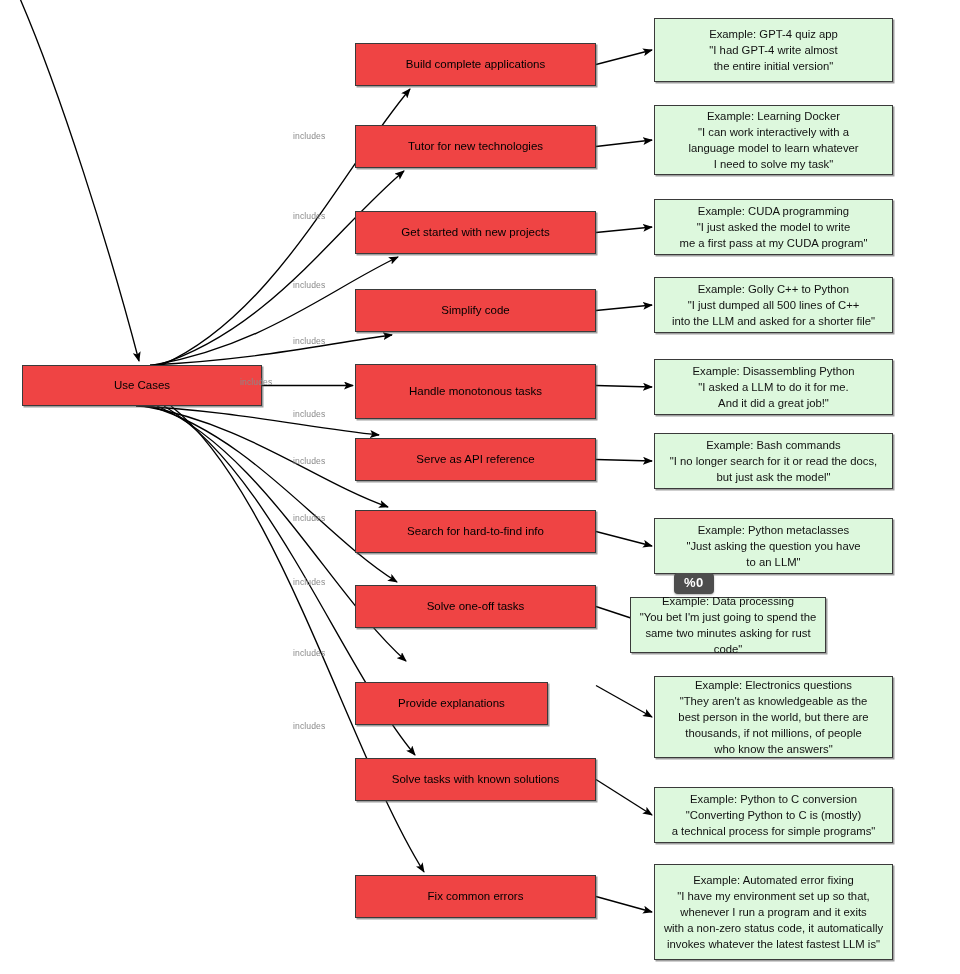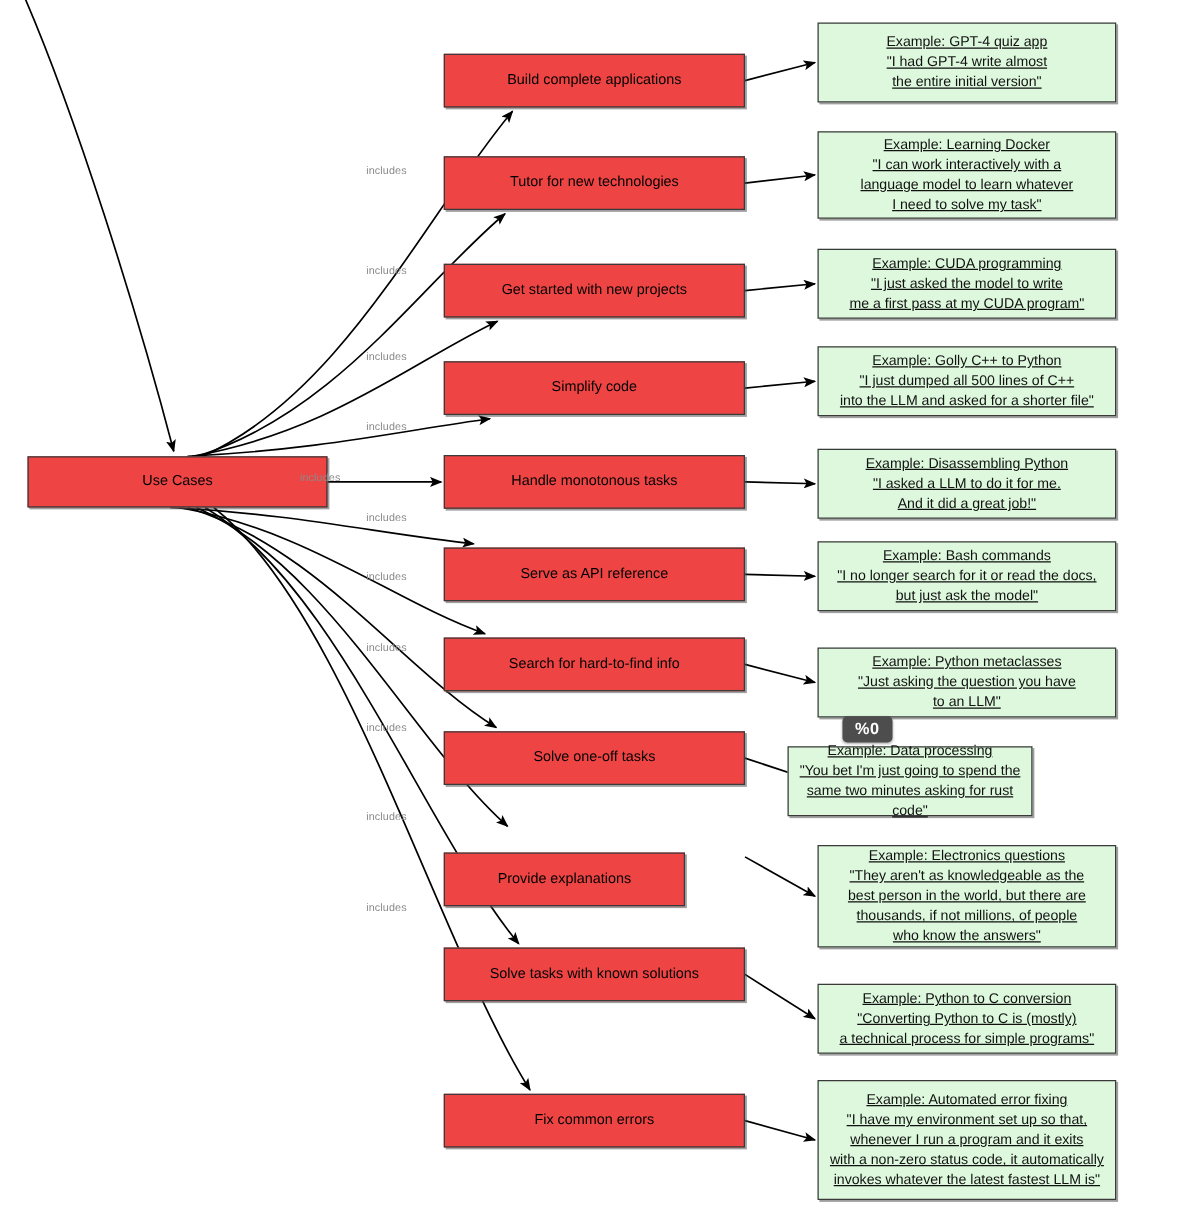--- a/index.html
+++ b/index.html
@@ -44,21 +44,20 @@
     box-shadow: 1.5px 1.5px 0 rgba(80,80,80,0.55);
   }
   .node-example {
     background: #ddf8dd;
     border: 1.6px solid #3a3a3a;
     color: #111111;
     font-size: 11.3px;
     line-height: 1.42;
     box-shadow: 1.5px 1.5px 0 rgba(80,80,80,0.55);
     padding: 4px 6px;
-    text-decoration: underline;
   }
   .node-example .lines {
     width: 100%;
   }
   .edge-label {
     position: absolute;
     font-size: 8.6px;
     color: #8a8a8a;
     white-space: nowrap;
     letter-spacing: 0.1px;
@@ -152,21 +151,21 @@
       <div class="node node-usecase" style="left: 355px; top: 289px; width: 241px; height: 43px;">
         <span>Simplify code</span>
       </div>
       <div class="node node-example" style="left: 654px; top: 277px; width: 239px; height: 56px;">
         <div class="lines">
           <div>Example: Golly C++ to Python</div>
           <div>"I just dumped all 500 lines of C++</div>
           <div>into the LLM and asked for a shorter file"</div>
         </div>
       </div>
-      <div class="node node-usecase" style="left: 355px; top: 364px; width: 241px; height: 43px;">
+      <div class="node node-usecase" style="left: 355px; top: 364px; width: 241px; height: 55px;">
         <span>Handle monotonous tasks</span>
       </div>
       <div class="node node-example" style="left: 654px; top: 359px; width: 239px; height: 56px;">
         <div class="lines">
           <div>Example: Disassembling Python</div>
           <div>"I asked a LLM to do it for me.</div>
           <div>And it did a great job!"</div>
         </div>
       </div>
       <div class="node node-usecase" style="left: 355px; top: 438px; width: 241px; height: 43px;">

